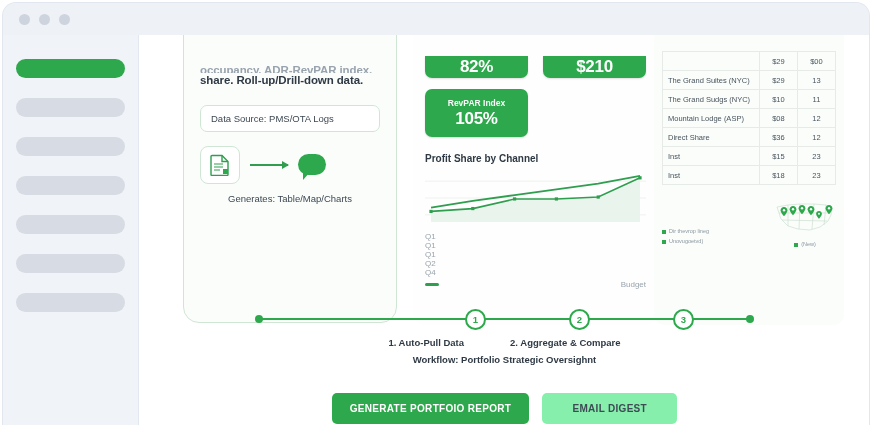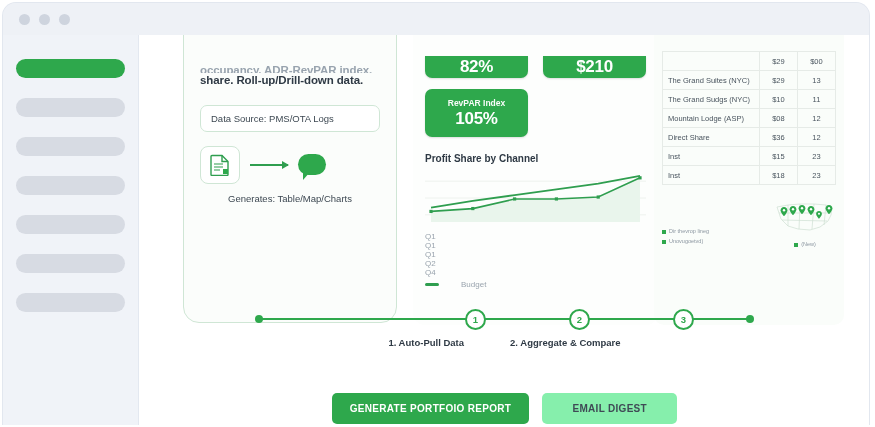--- a/index.html
+++ b/index.html
@@ -187,22 +187,22 @@
   }
   .chart-wrap { margin-top: 6px; position: relative; }
   .xticks {
     display: flex; justify-content: space-around;
     font-size: 8px; color: #9aa4ae;
     margin-top: 2px;
     flex-direction: column;
   }
   .legend-line {
     margin-top: 3px;
-    display: flex; align-items: center; justify-content: flex-start;
-    gap: 22px;
+    display: flex; align-items: center; justify-content: space-between;
+    gap: 1px;
     font-size: 8px; color: #9aa4ae;
   }
   .legend-dash { width: 14px; height: 2.5px; background: #2f9e4f; border-radius: 2px; }
 
   
   .card-right {
     position: absolute;
     left: 515px; top: -40px;
     width: 190px; height: 330px;
     background: #fafdfa;
@@ -509,20 +509,21 @@
           <div class="track-start"></div>
           <div class="track-end"></div>
           <div class="node" style="left:42%">1</div>
           <div class="node" style="left:63%">2</div>
           <div class="node" style="left:84%">3</div>
         </div>
         <div class="step-labels">
           <span>1. Auto-Pull Data</span>
           <span>2. Aggregate &amp; Compare</span>
         </div>
+        <div class="workflow-title">Workflow: Portfolio Strategic Oversighnt</div>
       </div>
 
       <div class="actions">
         <button class="btn primary">GENERATE PORTFOIO REPORT</button>
         <button class="btn ghost">EMAIL DIGEST</button>
       </div>
 
     </div>
   </div>
 </div>

